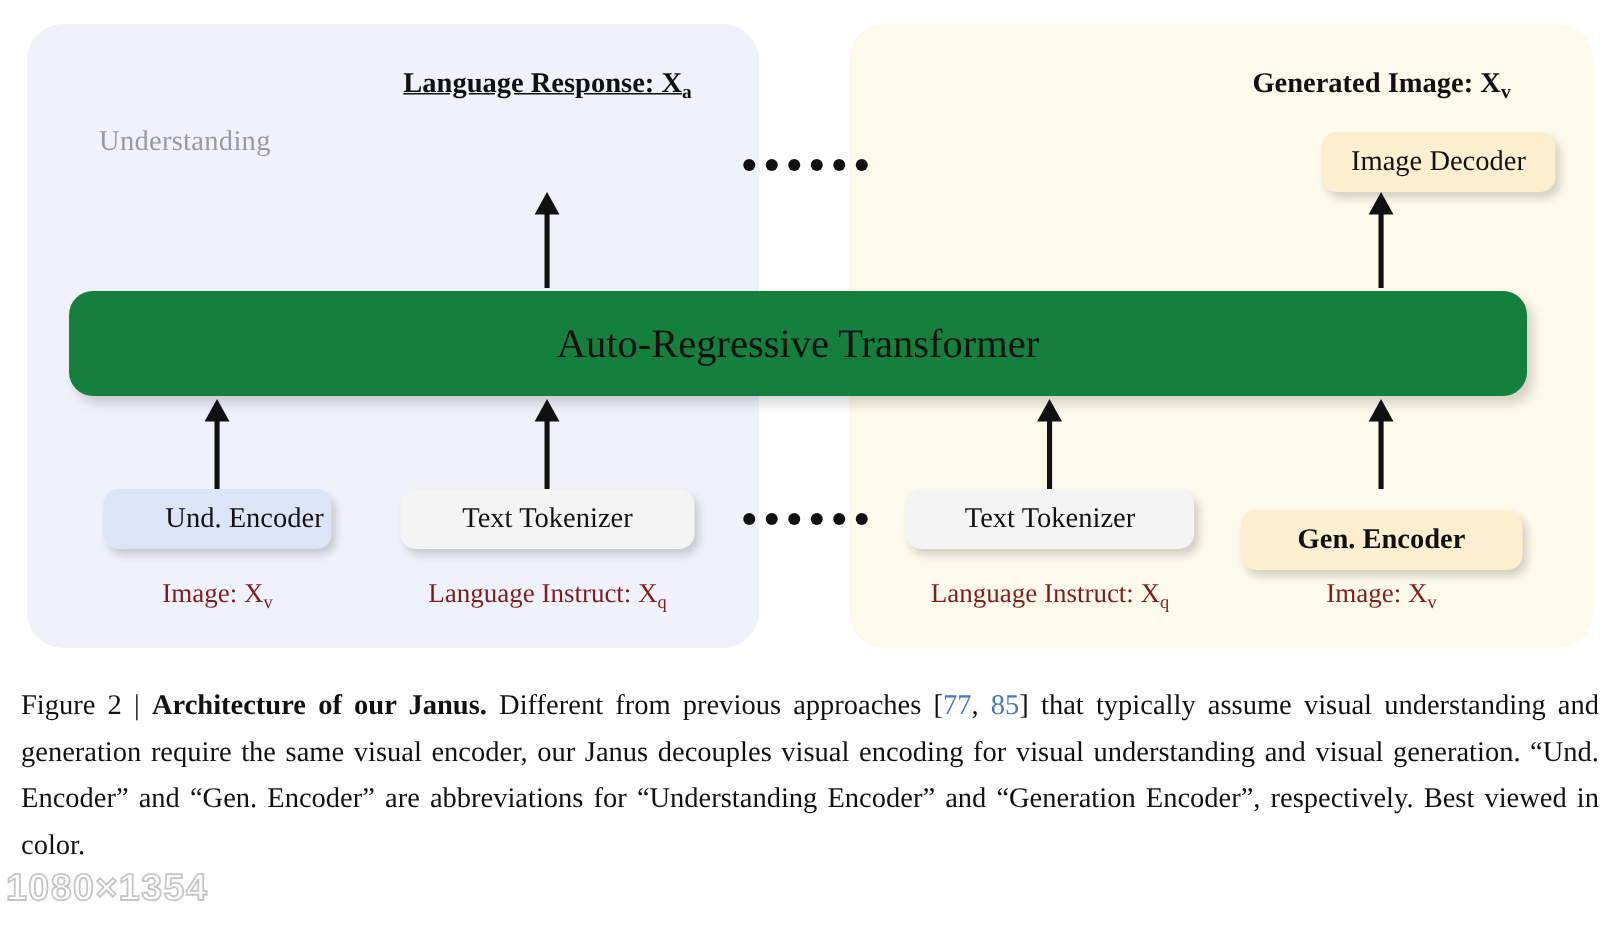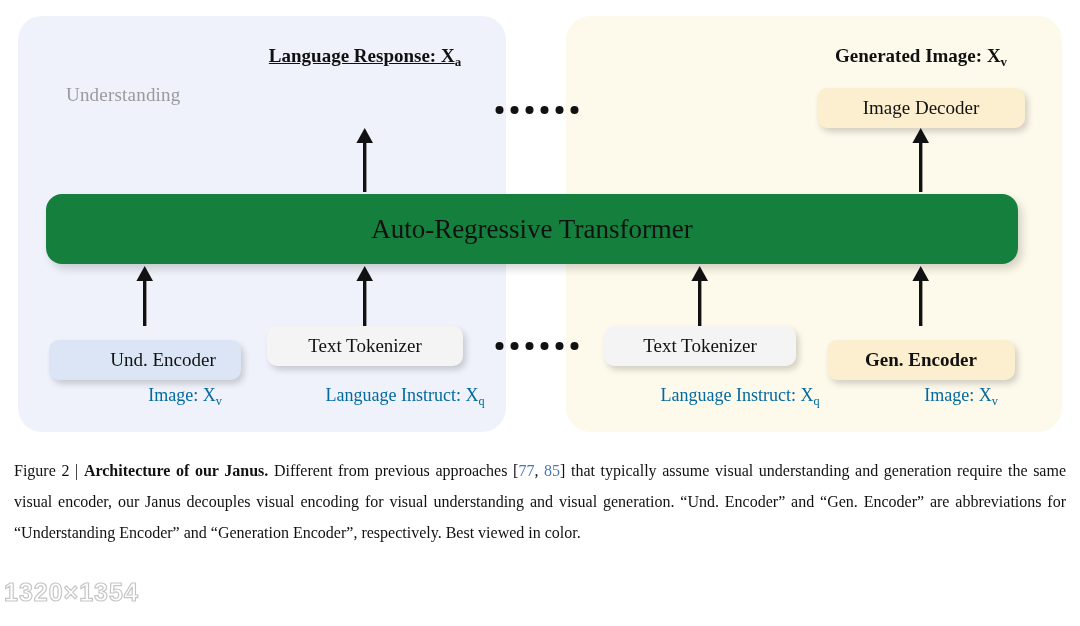--- a/index.html
+++ b/index.html
@@ -67,25 +67,24 @@
     top: 0.30em;
   }
 
   #label-lang-response { left: 365px; top: 45px; text-decoration: underline; }
   #label-gen-image     { left: 921px; top: 45px; }
 
   .bottom-label {
     position: absolute;
     font-size: 18px;
     font-weight: normal;
-    color: #0369a1;
+    color: #7f1d1d;
     white-space: nowrap;
     transform: translateX(-50%);
     top: 385px;
-    margin-left: 40px;
   }
   .bottom-label sub {
     font-size: 0.68em;
     vertical-align: baseline;
     position: relative;
     top: 0.30em;
   }
   #label-img-left   { left: 145px; }
   #label-lang-left  { left: 365px; }
   #label-lang-right { left: 700px; }
@@ -104,22 +103,22 @@
     white-space: nowrap;
     box-shadow: 3px 4px 6px rgba(0,0,0,0.17);
     transform: translateX(-50%);
     box-sizing: border-box;
   }
   .node.grey  { background: #f4f4f4; }
   .node.blue  { background: #dbe5f6; }
   .node.cream { background: #fbefcf; }
 
   #node-text-detokenizer { left: 365px; top: 88px;  width: 196px; }
-  #node-image-decoder    { left: 921px; top: 88px;  width: 208px; }
-  #node-und-encoder      { left: 145px; top: 340px; width: 192px; padding-left: 36px; }
+  #node-image-decoder    { left: 959px; top: 88px;  width: 156px; }
+  #node-und-encoder      { left: 145px; top: 326px; width: 152px; padding-left: 36px; }
   #node-text-tok-left    { left: 365px; top: 326px; width: 196px; }
   #node-text-tok-right   { left: 700px; top: 326px; width: 192px; }
   #node-gen-encoder      { left: 921px; top: 340px; width: 188px; font-weight: bold; }
 
   
   #node-transformer {
     position: absolute;
     left: 46px;
     top: 194px;
     width: 972px;
@@ -166,21 +165,21 @@
   }
   #ellipsis-top    { left: 537px; top: 110px; }
   #ellipsis-bottom { left: 537px; top: 346px; }
 
   
   #caption {
     position: absolute;
     left: 14px;
     top: 455px;
     width: 1052px;
-    font-size: 16px;
+    font-size: 19px;
     line-height: 31px;
     color: #111111;
     text-align: justify;
     text-justify: inter-word;
   }
   #caption b { font-weight: bold; }
   .cite { color: #4878bc; }
 
   
   #watermark {
@@ -288,13 +287,13 @@
     <span></span>
     <span></span>
     <span></span>
     <span></span>
   </div>
 
 </div>
 
 <div id="caption"><span>Figure 2 | </span><b>Architecture of our Janus.</b><span> Different from previous approaches [</span><span class="cite">77</span><span>, </span><span class="cite">85</span><span>] that typically assume visual understanding and generation require the same visual encoder, our Janus decouples visual encoding for visual understanding and visual generation. “Und. Encoder” and “Gen. Encoder” are abbreviations for “Understanding Encoder” and “Generation Encoder”, respectively. Best viewed in color.</span></div>
 
-<div id="watermark">1320×1354</div>
+<div id="watermark">1080×1354</div>
 
 </body></html>

